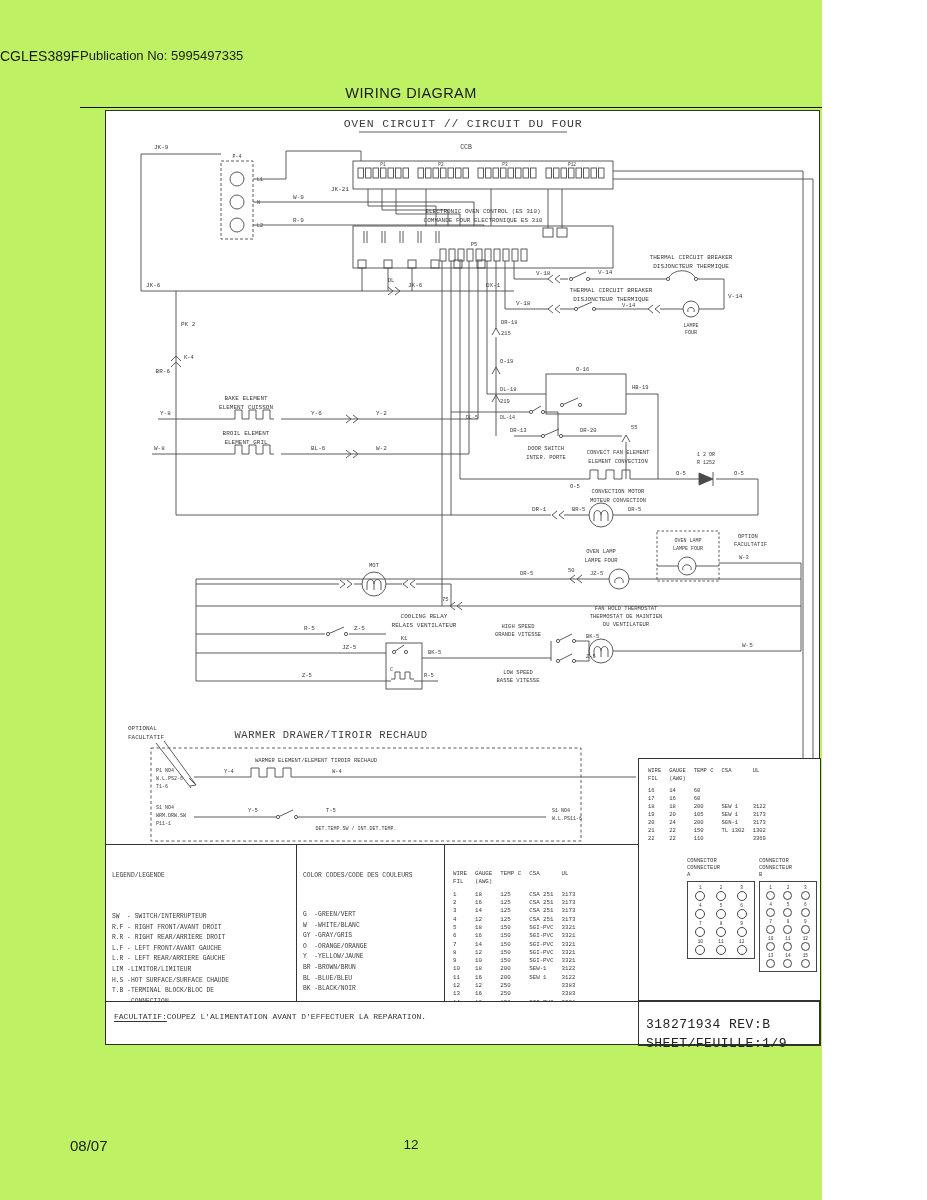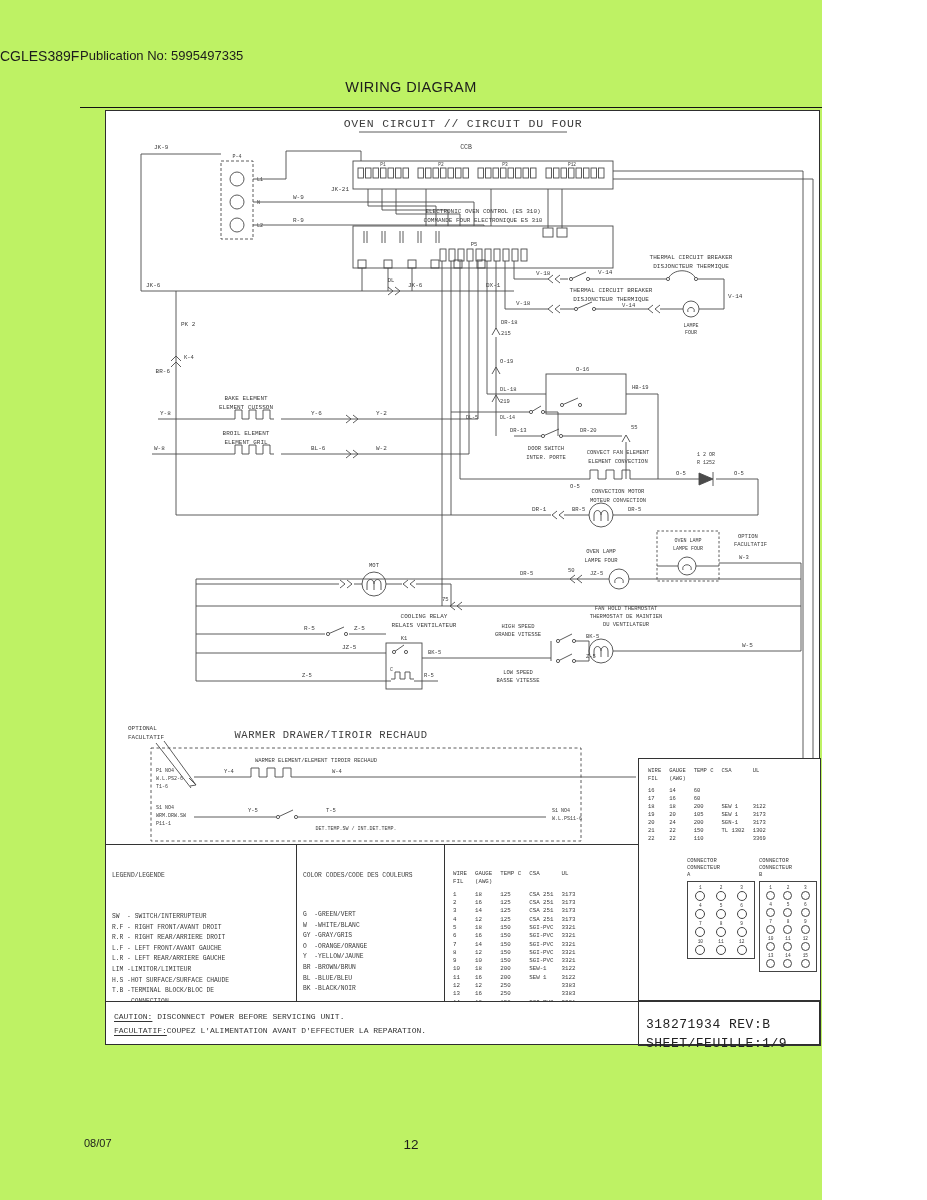--- a/index.html
+++ b/index.html
@@ -1,20 +1,20 @@
 <!DOCTYPE html>
 <html><head>
 <meta charset="utf-8">
 <style>
   *{margin:0;padding:0;box-sizing:border-box}
   html,body{background:#fff}
   .sheet{position:relative;width:822px;height:1200px;background:#bef264;font-family:"Liberation Sans",sans-serif;color:#1c1c1c;overflow:hidden}
   .pub{position:absolute;left:80px;top:48px;font-size:13px}
   .model{position:absolute;left:0;right:0;top:48px;font-size:14px}
-  .doc-title{position:absolute;left:0;right:0;top:79px;text-align:center;font-size:14.5px;letter-spacing:.4px}
+  .doc-title{position:absolute;left:0;right:0;top:85px;text-align:center;font-size:14.5px;letter-spacing:.4px}
   .rule{position:absolute;left:80px;top:107px;width:768px;border-top:1.6px solid #111}
 
   .diagram-box{position:absolute;left:105px;top:110px;width:715px;height:935px;border:1.3px solid #2e2e2e;background:#fff}
   .diagram-box svg{position:absolute;left:0;top:0}
   svg text{font-family:"Liberation Mono",monospace;fill:#3d3d3d}
   .mid{text-anchor:middle}.end{text-anchor:end}
   .t45{font-size:4.5px}.t5{font-size:5px}.t55{font-size:5.5px}.t6{font-size:6px}.t65{font-size:6.5px}
   .t10{font-size:10.5px;letter-spacing:.6px}.t11{font-size:11.5px;letter-spacing:.8px}
 
   .legend-row{position:absolute;left:0;top:733px;width:533px;height:157px;border-top:1px solid #333;display:flex;font-family:"Liberation Mono",monospace}
@@ -36,21 +36,21 @@
   .pin-box{border:1px solid #444;margin-top:3px;padding:3px 2px;display:grid;grid-template-columns:repeat(3,1fr);row-gap:2px}
   .pin{text-align:center}
   .pnum{font-size:4.5px;line-height:5px;color:#3a3a3a}
   .pcirc{width:10px;height:10px;border:1px solid #444;border-radius:50%;margin:1px auto 0}
   .conn-b .pcirc{width:9px;height:9px}
 
   .caution-box{position:absolute;left:0;top:890px;width:533px;height:45px;border-top:1px solid #333;padding:8px 8px;font-family:"Liberation Mono",monospace;font-size:8px;line-height:14px;color:#333;white-space:nowrap}
   .caution-box u{text-underline-offset:2px}
   .ref-box{position:absolute;left:532px;top:890px;width:183px;height:45px;border:1px solid #333;padding:13px 7px;font-family:Liberation Mono, monospace;font-size:13px;line-height:19px;color:#222;letter-spacing:.5px}
 
-  .foot-date{position:absolute;left:84px;top:1137px;font-size:11px}
+  .foot-date{position:absolute;left:70px;top:1137px;font-size:15px}
   .foot-page{position:absolute;left:0;right:0;top:1137px;text-align:center;font-size:13.5px}
 </style>
 </head>
 <body>
 
 <div class="sheet">
   <div class="pub">Publication No: 5995497335</div>
   <div class="model">CGLES389F</div>
   <div class="doc-title">WIRING DIAGRAM</div>
   <div class="rule"></div>
@@ -548,21 +548,20 @@
             </div>
             <div class="pin">
               <div class="pnum">15</div>
               <div class="pcirc"></div>
             </div>
           </div>
       </div>
     </div>
 
     <div class="caution-box">
-      <div><u>CAUTION:</u><span> DISCONNECT POWER BEFORE SERVICING UNIT.</span></div>
       <div><u>FACULTATIF:</u><span>COUPEZ L'ALIMENTATION AVANT D'EFFECTUER LA REPARATION.</span></div>
     </div>
     <div class="ref-box">
       <div>318271934 REV:B</div>
       <div>SHEET/FEUILLE:1/9</div>
     </div>
   </div>
 
   <div class="foot-date">08/07</div>
   <div class="foot-page">12</div>

